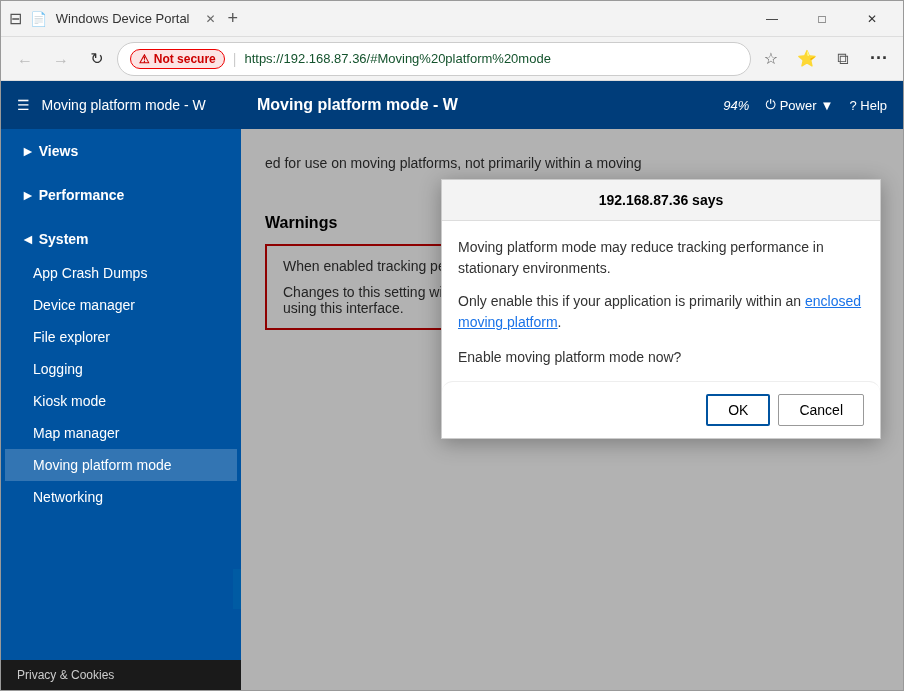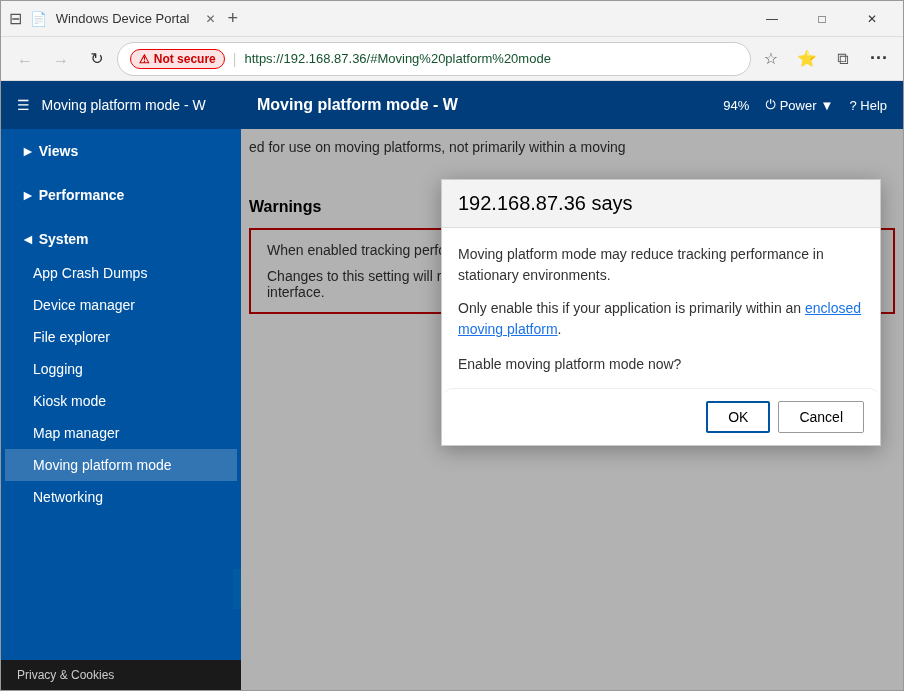--- a/index.html
+++ b/index.html
@@ -33,37 +33,37 @@
     .sidebar-section { padding: 4px; }
     .sidebar-section-header { padding: 10px 16px; font-size: 14px; font-weight: 600; cursor: pointer; display: flex; align-items: center; gap: 6px; }
     .sidebar-item { padding: 8px 16px 8px 28px; font-size: 14px; cursor: pointer; }
     .sidebar-item.active { background: rgba(255,255,255,0.2); }
 
     .sidebar-footer { margin-top: auto; background: #1a1a1a; color: #ccc; padding: 8px 16px; font-size: 12px; cursor: pointer; }
 
     
     .top-bar { background: #003d7a; color: #fff; height: 48px; display: flex; align-items: center; padding: 0 16px; gap: 16px; }
     .top-bar-title { font-size: 16px; font-weight: 600; flex: 1; overflow: hidden; text-overflow: ellipsis; white-space: nowrap; }
-    .top-bar-battery { font-size: 13px; }
+    .top-bar-battery { font-size: 13px; font-style: italic; }
     .top-bar-power { display: flex; align-items: center; gap: 4px; font-size: 13px; cursor: pointer; }
     .top-bar-help { font-size: 13px; cursor: pointer; }
 
     
-    .main-content { flex: 1; background: #fff; overflow-y: auto; padding: 8px; position: relative; }
+    .main-content { flex: 1; background: #fff; overflow-y: auto; padding: 24px; position: relative; }
     .section-title { font-size: 16px; font-weight: 700; color: #000; margin-bottom: 12px; }
     .warning-box { border: 2px solid #cc0000; padding: 12px 16px; border-radius: 0; }
     .warning-text { font-size: 14px; color: #333; margin-bottom: 10px; }
     .warning-text:last-child { margin-bottom: 0; }
 
     .description-text { font-size: 14px; color: #333; margin-bottom: 16px; line-height: 1.5; }
 
     
     .modal-overlay { position: absolute; top: 0; left: 0; right: 0; bottom: 0; background: rgba(0,0,0,0.3); display: flex; align-items: flex-start; justify-content: flex-start; z-index: 100; }
     .modal-dialog { background: #fff; border: 1px solid #ccc; box-shadow: 0 4px 20px rgba(0,0,0,0.3); width: 440px; margin-top: 50px; margin-left: 200px; }
-    .modal-header { background: #f3f3f3; padding: 12px 16px; border-bottom: 1px solid #ddd; font-size: 20px; font-weight: 400; color: #000; }
+    .modal-header { background: #f3f3f3; padding: 12px 16px; border-bottom: 1px solid #ddd; font-size: 14px; font-weight: 700; color: #000; text-align: center; }
     .modal-body { padding: 16px; }
     .modal-message { font-size: 14px; color: #333; line-height: 1.5; margin-bottom: 12px; }
     .modal-link { color: #1a73e8; text-decoration: underline; cursor: pointer; }
     .modal-question { font-size: 14px; color: #333; margin-top: 16px; }
     .modal-footer { padding: 12px 16px; display: flex; justify-content: flex-end; gap: 8px; border-top: 1px solid #eee; border-radius: 11px; }
     .modal-btn { padding: 6px 20px; border: 1px solid #0053a0; border-radius: 2px; cursor: pointer; font-size: 14px; }
     .modal-btn-ok { background: #fff; color: #000; border: 2px solid #0053a0; font-weight: 400; }
     .modal-btn-cancel { background: #fff; color: #000; border: 1px solid #999; }
 
     

